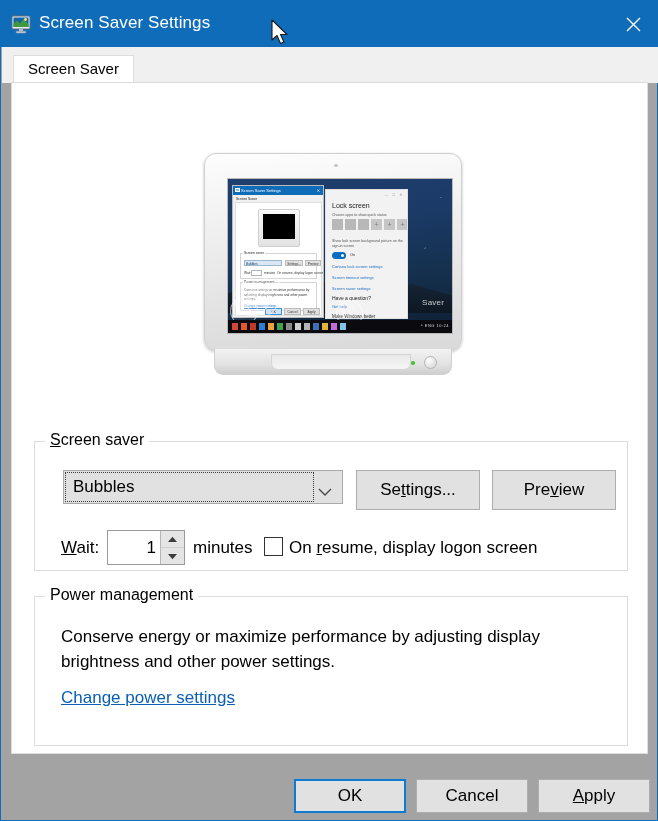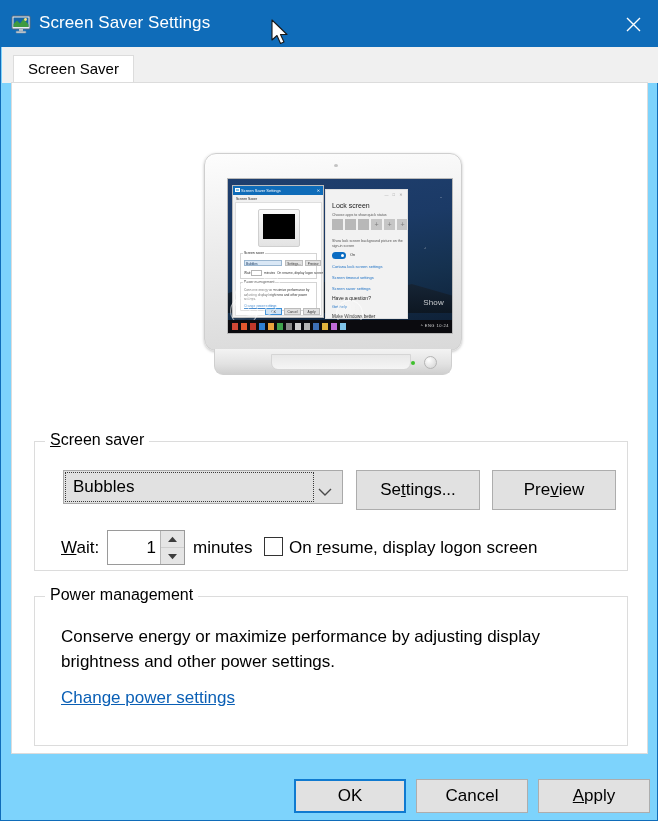--- a/index.html
+++ b/index.html
@@ -16,21 +16,21 @@
   }
 
   
   #window {
     position: absolute;
     left: 0; top: 0;
     width: 658px;
     height: 821px;
     box-sizing: border-box;
     border: 1px solid #0f6cb9;
-    background: #7dd3fc;
+    background: #a3a3a3;
   }
 
   
   #titlebar {
     position: absolute;
     left: 0; top: 0;
     width: 656px;
     height: 46px;
     background: #0f6cb9;
     overflow: hidden;
@@ -674,21 +674,21 @@
 
   <div id="tabpage">
 
     <div id="monitor">
       <div class="mon-bezel">
         <div class="mon-cam"></div>
         <div class="mon-screen">
           <div class="wall">
             <div class="wall-mtn"></div>
           </div>
-          <div class="bing">Show</div>
+          <div class="bing">Saver</div>
 
           <div class="settings-pane">
             <div class="sp-chrome">— □ ✕</div>
             <div class="sp-title">Lock screen</div>
             <div class="sp-sub">Choose apps to show quick status</div>
             <div class="sp-apps">
               <div class="sp-app"></div>
               <div class="sp-app"></div>
               <div class="sp-app"></div>
               <div class="sp-app lite"></div>

